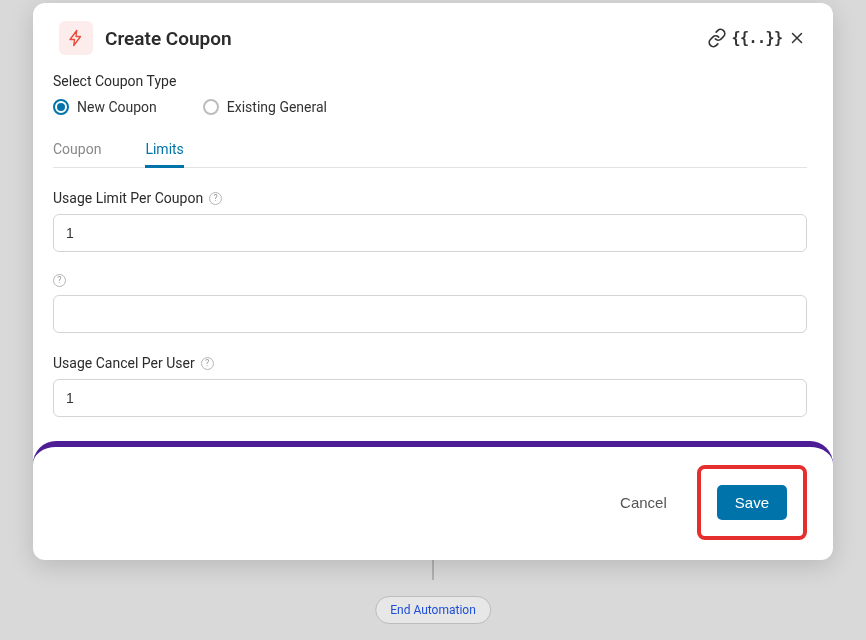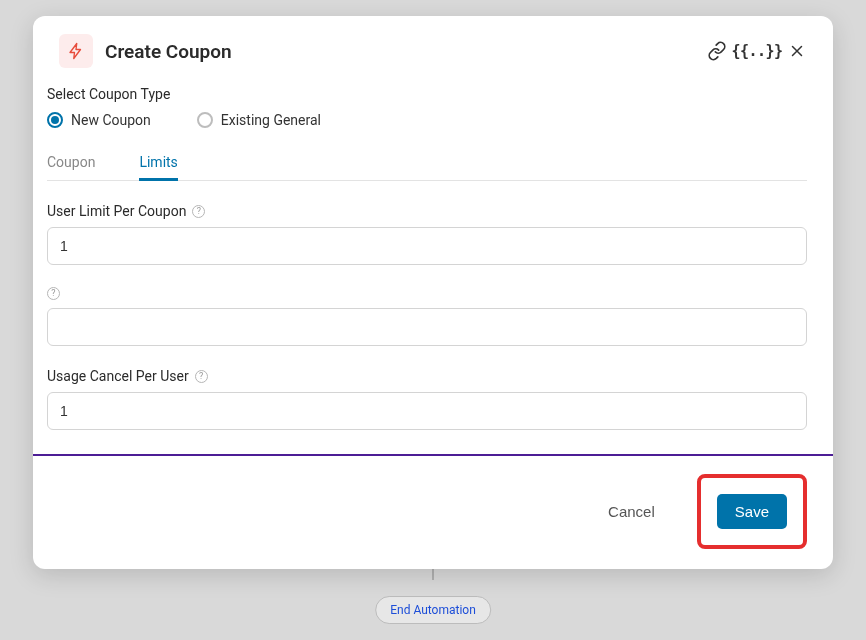--- a/index.html
+++ b/index.html
@@ -51,21 +51,21 @@
       background: #e7e7e7;
       border: 1px solid #bcbcbc;
       border-radius: 18px;
       font-size: 12px;
       color: #1d4ed8;
       padding: 6px 14px;
     }
     .modal {
       position: absolute;
       left: 33px;
-      top: 16px;
+      top: 3px;
       width: 800px;
       background: #fff;
       border-radius: 12px;
       box-shadow: 0 6px 24px rgba(0,0,0,.15);
       overflow: hidden;
     }
     .modal-header {
       display: flex;
       align-items: center;
       padding: 18px 26px 8px 26px;
@@ -102,21 +102,21 @@
       color: #333;
       cursor: pointer;
     }
     .curly {
       font-family: "Segoe UI", monospace;
       font-size: 15px;
       font-weight: 600;
       letter-spacing: -0.5px;
     }
     .modal-body {
-      padding: 10px 26px 24px 14px;
+      padding: 10px 26px 24px 20px;
     }
     .section-label {
       font-size: 14px;
       color: #2b2b2b;
       margin-bottom: 10px;
     }
     .radio-row {
       display: flex;
       gap: 46px;
       margin-bottom: 18px;
@@ -196,26 +196,27 @@
       height: 38px;
       border: 1px solid #d4d4d4;
       border-radius: 6px;
       padding: 0 12px;
       font-size: 14px;
       color: #333;
       background: #fff;
       outline: none;
     }
     .modal-footer {
-      border-top: 2px solid #4c1d95;
+      border-top: 6px solid #4c1d95;
       padding: 18px 26px 20px;
       display: flex;
       justify-content: flex-end;
       align-items: center;
-      gap: 12px;
+      gap: 0;
+      border-radius: 23px;
     }
     .cancel-btn {
       background: transparent;
       border: none;
       font-size: 15px;
       color: #555;
       cursor: pointer;
       padding: 10px 16px;
       margin-right: 14px;
     }
@@ -291,21 +292,21 @@
       </div>
     </div>
 
     <div class="tabs">
       <div class="tab">Coupon</div>
       <div class="tab active">Limits</div>
     </div>
 
     <div class="field-block">
       <div class="field-label-row">
-        <span class="field-label">User Limit Per Coupon</span>
+        <span class="field-label">Usage Limit Per Coupon</span>
         <span class="help-ic">?</span>
       </div>
       <input class="text-input" type="text" value="1" style="">
     </div>
 
     <div class="field-block">
       <div class="field-label-row">
         <span class="help-ic">?</span>
       </div>
       <input class="text-input" type="text" value="" style="">

